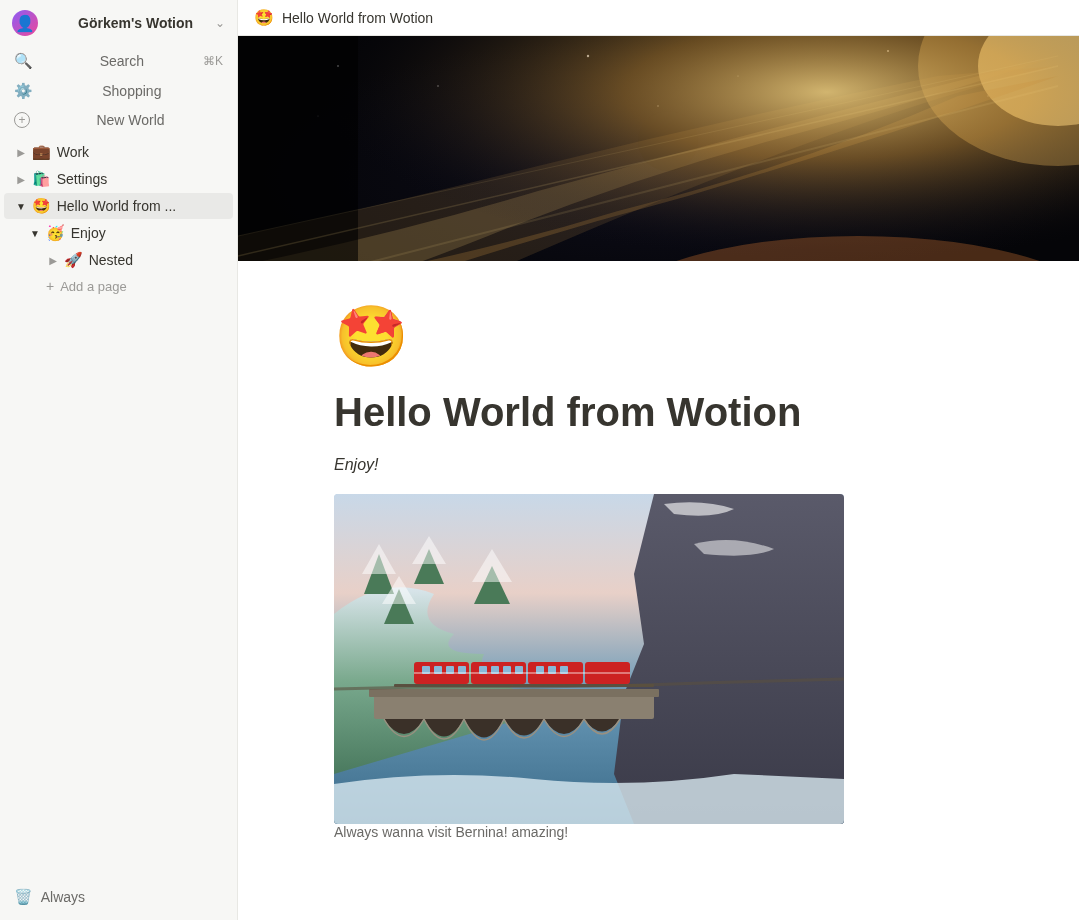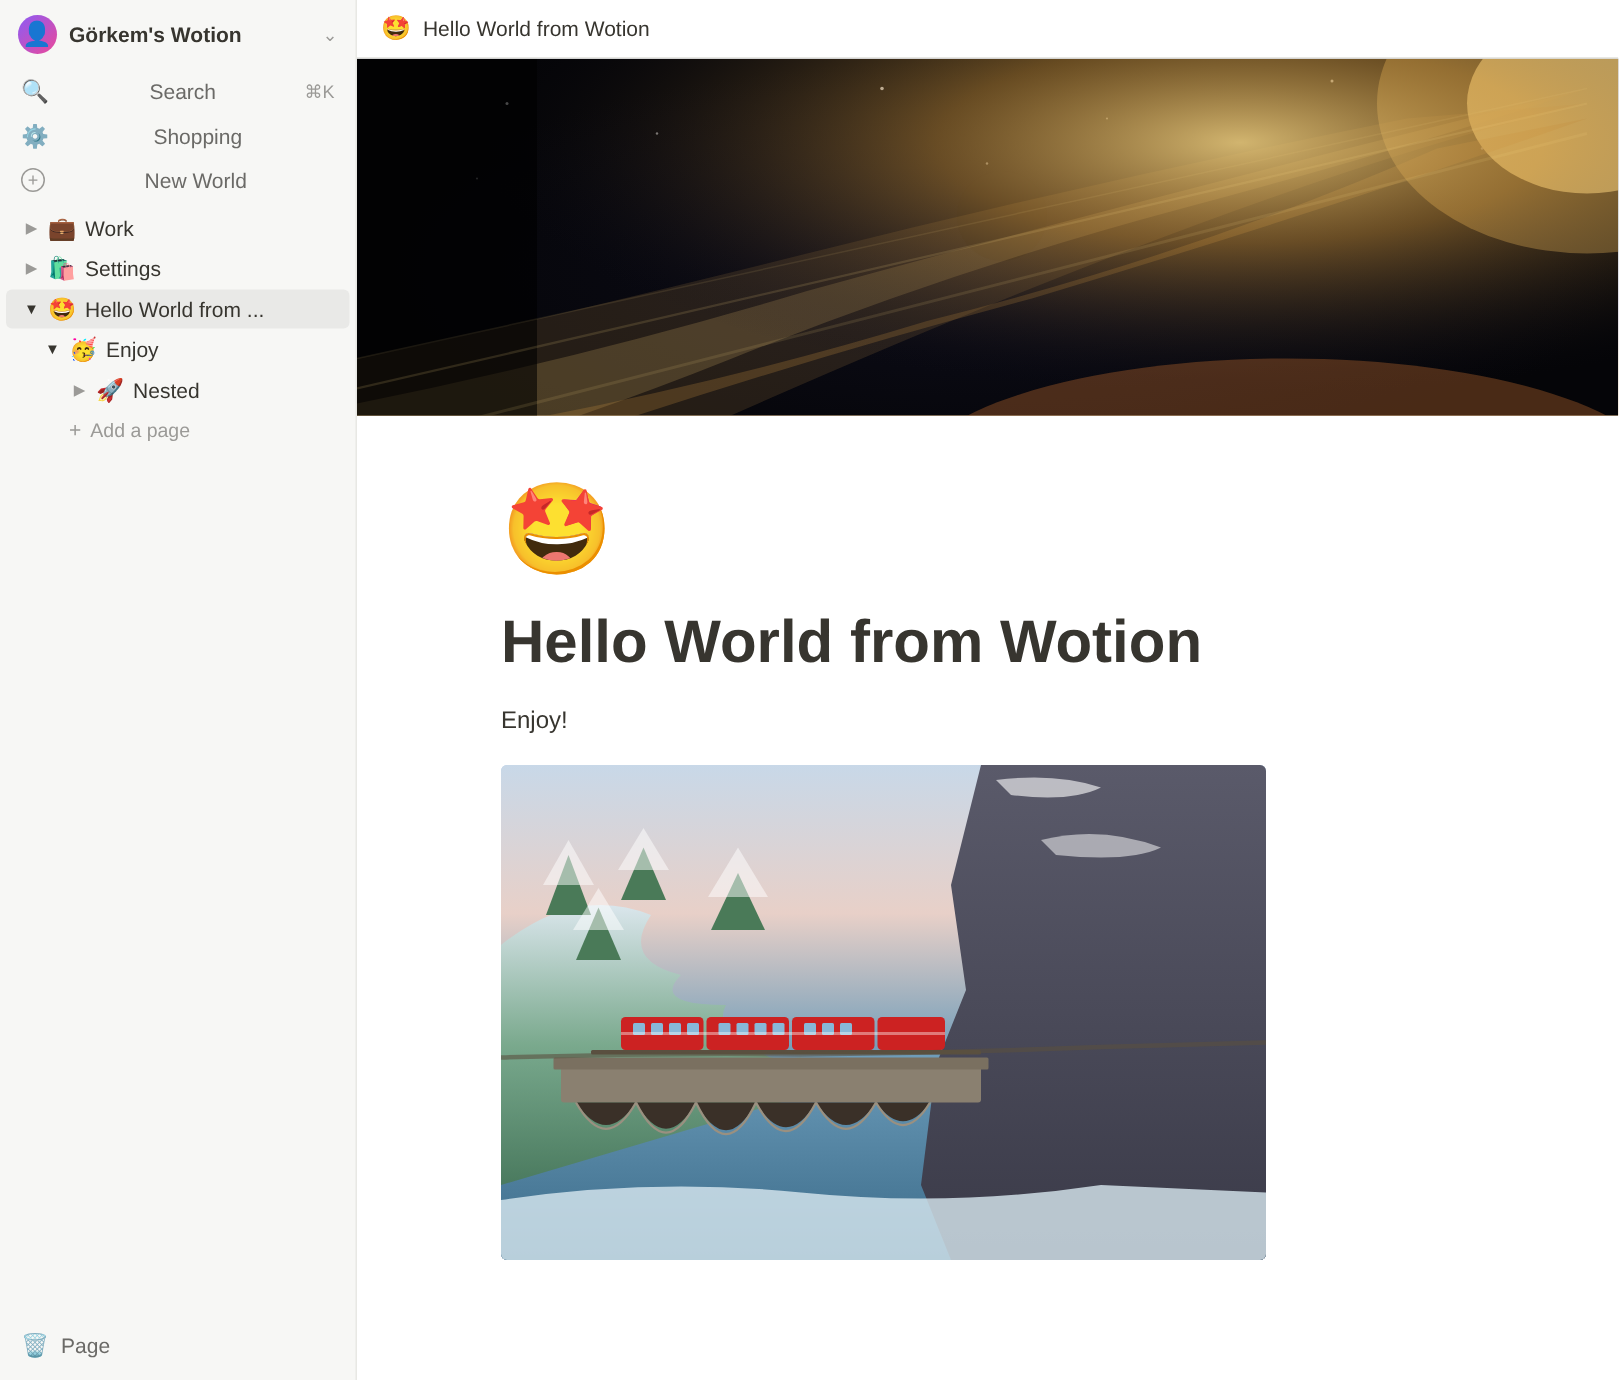--- a/index.html
+++ b/index.html
@@ -26,21 +26,21 @@
       cursor: pointer;
       user-select: none;
     }
     .avatar {
       width: 26px; height: 26px; border-radius: 50%;
       background: linear-gradient(135deg, #8b5cf6, #ec4899);
       display: flex; align-items: center; justify-content: center;
       color: white; font-size: 11px; font-weight: 600; margin-right: 8px; flex-shrink: 0;
       overflow: hidden;
     }
-    .workspace-name { font-weight: 600; font-size: 14px; flex: 1; }
+    .workspace-name { font-weight: 600; font-size: 14px; flex: 1; margin-left: 32px; }
     .chevron-icon { color: #9b9a97; font-size: 12px; }
 
     .sidebar-action {
       display: flex; align-items: center;
       padding: 5px 10px;
       cursor: pointer;
       border-radius: 4px;
       margin: 1px 4px;
       color: #6b6a67;
     }
@@ -147,20 +147,21 @@
       font-weight: 700;
       color: #37352f;
       margin-bottom: 16px;
       line-height: 1.2;
     }
     .page-text {
       font-size: 16px;
       color: #37352f;
       margin-bottom: 16px;
       line-height: 1.6;
+      font-style: italic;
     }
 
     
     .train-image {
       width: 510px;
       height: 330px;
       background: linear-gradient(180deg, #b8cfe8 0%, #7ba8c8 15%, #4a7a9b 30%, #2c5f7a 45%, #1a4060 60%);
       border-radius: 4px;
       position: relative;
       overflow: hidden;
@@ -235,21 +236,21 @@
 
     <div class="add-page-btn">
       <span class="plus-icon">+</span>
       <span>Add a page</span>
     </div>
   </div>
 
   <div class="sidebar-bottom">
     <div class="trash-item">
       <span class="action-icon">🗑️</span>
-      <span>Page</span>
+      <span>Always</span>
     </div>
   </div>
 </div>
 
 <div id="main">
 
   <div class="topbar">
     <div class="topbar-title">
       <span class="topbar-emoji">🤩</span>
       <span>Hello World from Wotion</span>
@@ -383,14 +384,15 @@
         <rect x="226" y="172" width="8" height="8" fill="#88b8d8" rx="1"></rect>
 
         <rect x="80" y="178" width="216" height="2" fill="white" opacity="0.4"></rect>
 
         <path d="M 0 290 Q 100 275 200 285 Q 300 295 400 280 L 510 285 L 510 330 L 0 330 Z" fill="#d8e8f0" opacity="0.8"></path>
 
         <path d="M 0 195 Q 100 192 200 193 Q 300 192 400 188 L 510 185" fill="none" stroke="#5a5040" stroke-width="3" opacity="0.6"></path>
       </svg>
     </div>
 
+    <p class="image-caption">Always wanna visit Bernina! amazing!</p>
   </div>
 </div>
 
 </body></html>

